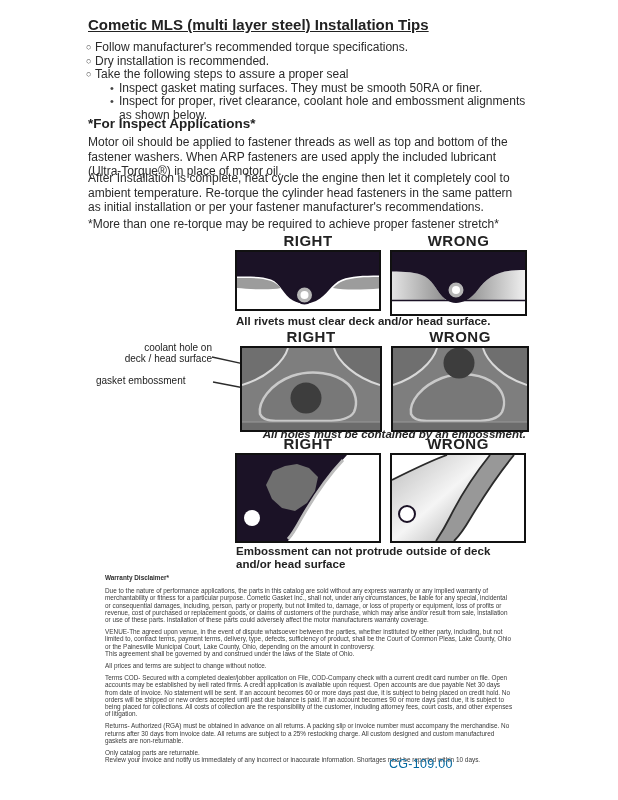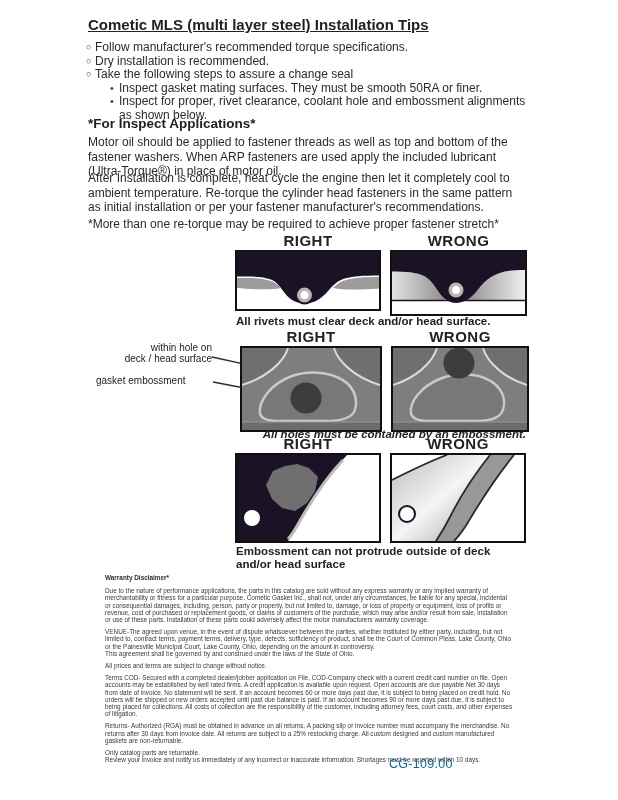--- a/index.html
+++ b/index.html
@@ -57,21 +57,21 @@
     <div class="b-row">
       <span class="mk">○</span>
       <span>Follow manufacturer's recommended torque specifications.</span>
     </div>
     <div class="b-row">
       <span class="mk">○</span>
       <span>Dry installation is recommended.</span>
     </div>
     <div class="b-row">
       <span class="mk">○</span>
-      <span>Take the following steps to assure a change seal</span>
+      <span>Take the following steps to assure a proper seal</span>
     </div>
     <div class="b-row sub">
       <span class="mk">•</span>
       <span>Inspect gasket mating surfaces.  They must be smooth 50RA or finer.</span>
     </div>
     <div class="b-row sub">
       <span class="mk">•</span>
       <span>Inspect for proper, rivet clearance, coolant hole and embossment alignments as shown below.</span>
     </div>
   </div>
@@ -116,21 +116,21 @@
           <path d="M0,48.5 H133" stroke="#1b1226" stroke-width="1.5"></path>
           <circle cx="64" cy="38" r="8.5" fill="#b6b6b6" stroke="#1b1226" stroke-width="2"></circle>
           <circle cx="64" cy="38" r="4" fill="#ffffff"></circle>
         </svg>
       </div>
     </div>
   </div>
   <div class="abs caption cap1">All rivets must clear deck and/or head surface.</div>
 
   <div class="abs callouts">
-    <div>within hole on</div>
+    <div>coolant hole on</div>
     <div>deck / head surface</div>
   </div>
   <div class="abs callout2">gasket embossment</div>
   <svg class="abs leader-svg" width="420" height="95">
     <line x1="102" y1="22" x2="202" y2="44" stroke="#2b2b2b" stroke-width="1.3"></line>
     <line x1="103" y1="47" x2="150" y2="56" stroke="#2b2b2b" stroke-width="1.3"></line>
   </svg>
 
   <div class="abs dg-row row2">
     <div class="panel">

